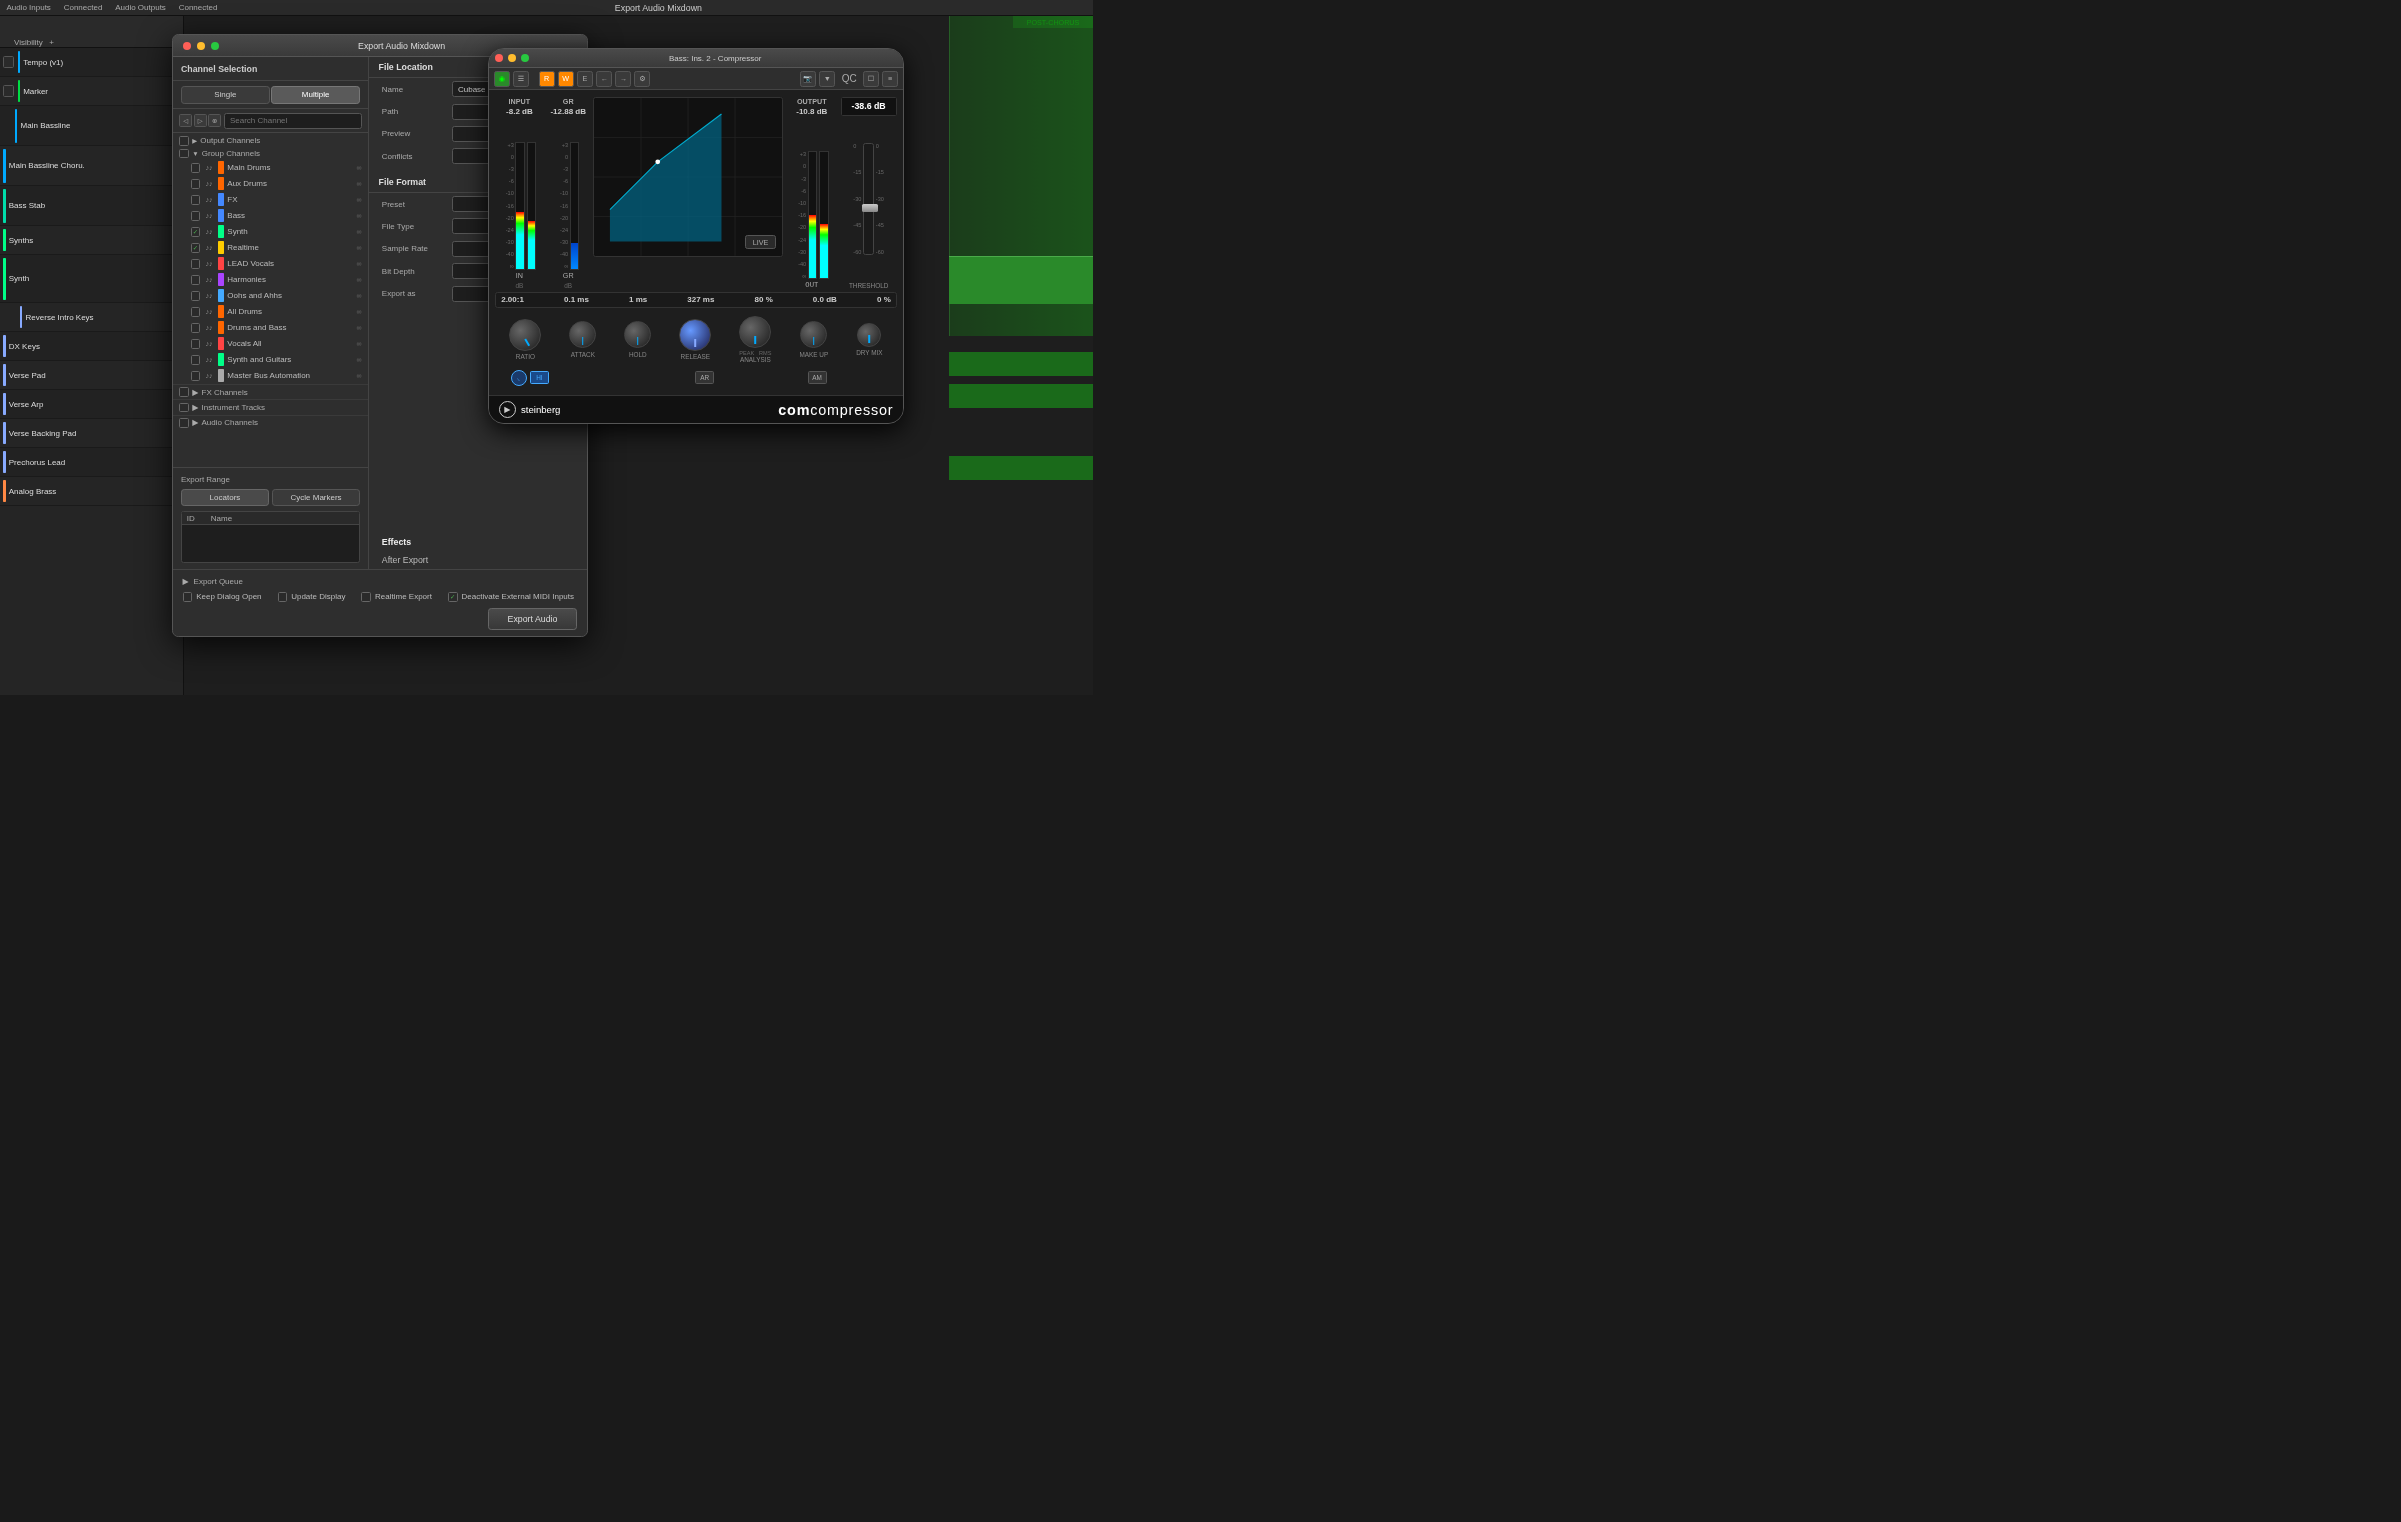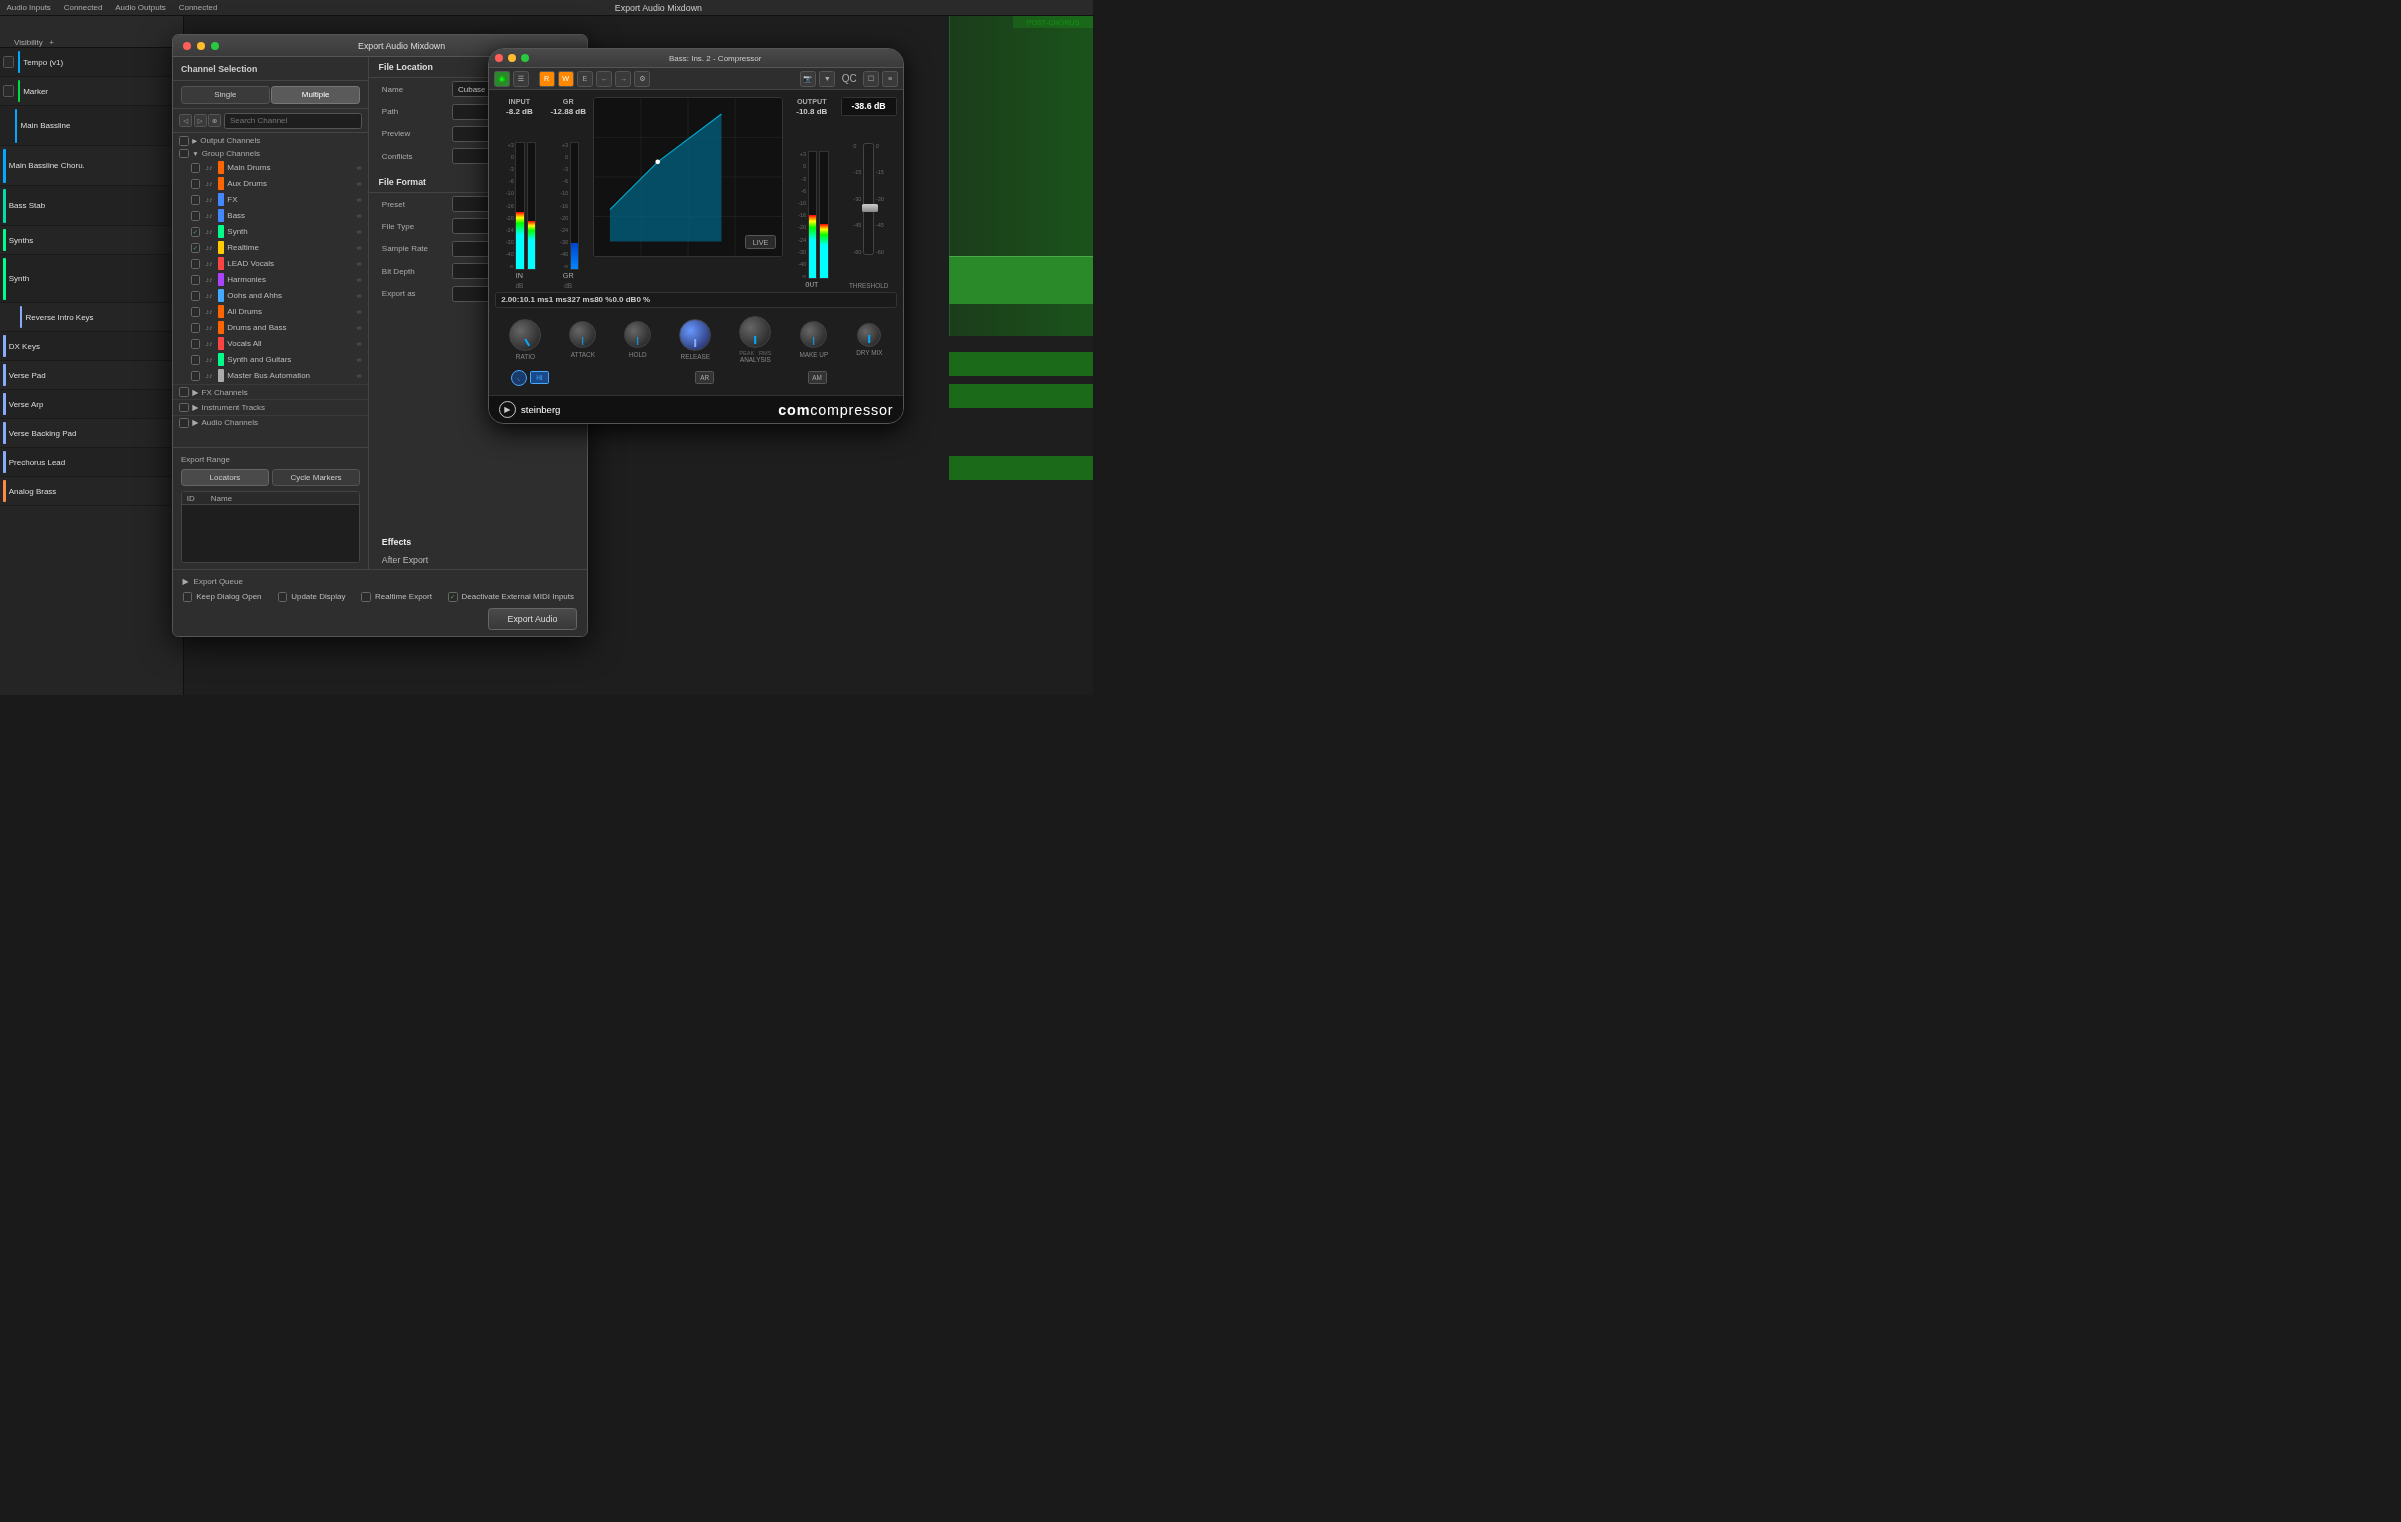--- a/index.html
+++ b/index.html
@@ -334,21 +334,21 @@
     .range-btn.active {
       background: #4a4a4a;
       border-color: #666;
     }
 
     .range-table {
       margin-top: 4.8px;
       background: #1e1e1e;
       border: 0.8px solid #444;
       border-radius: 2.4px;
-      height: 72px;
+      height: 52px;
       overflow: hidden;
     }
     .range-table-header {
       display: flex;
       padding: 1.6px 4.8px;
       background: #2a2a2a;
       border-bottom: 0.8px solid #444;
       font-size: 8px;
       color: #aaa;
       gap: 16px;
@@ -1150,21 +1150,21 @@
               <span>-15</span>
               <span>-30</span>
               <span>-45</span>
               <span>-60</span>
           </div>
         </div>
         <div style="font-size:6.4px; color:#888; text-align:center;">THRESHOLD</div>
       </div>
     </div>
 
-    <div style="display:flex; justify-content:flex-start; background:#1a1a1a; border:0.8px solid #333; border-radius:2.4px; padding:2.4px 4.8px; margin-bottom:4.8px;">
+    <div style="display:flex; justify-content:space-between; background:#1a1a1a; border:0.8px solid #333; border-radius:2.4px; padding:2.4px 4.8px; margin-bottom:4.8px;">
       <div style="display:flex; flex-direction:column; align-items:center;">
         <span style="font-size:8px; color:#ccc; font-weight:bold;">2.00:1</span>
       </div>
       <div style="display:flex; flex-direction:column; align-items:center;">
         <span style="font-size:8px; color:#ccc; font-weight:bold;">0.1 ms</span>
       </div>
       <div style="display:flex; flex-direction:column; align-items:center;">
         <span style="font-size:8px; color:#ccc; font-weight:bold;">1 ms</span>
       </div>
       <div style="display:flex; flex-direction:column; align-items:center;">

